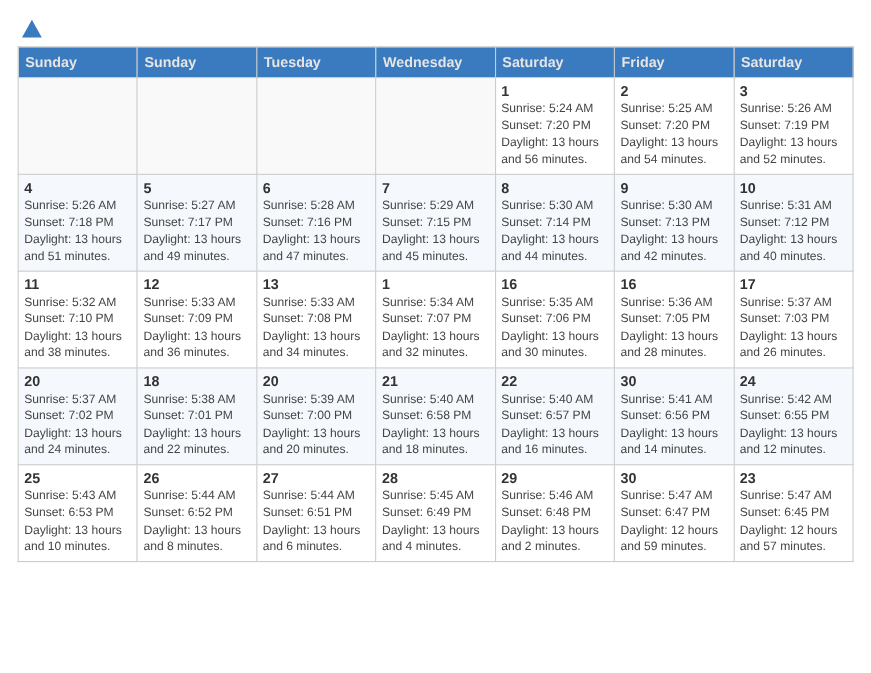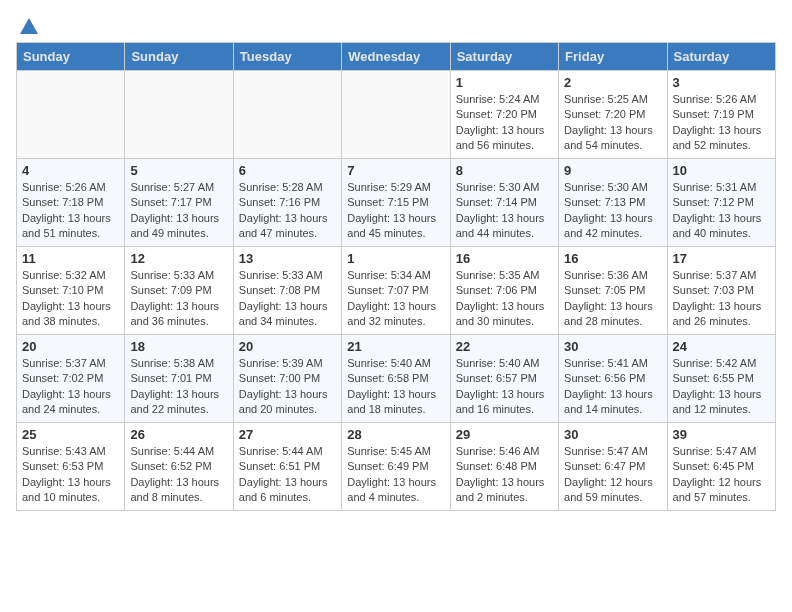--- a/index.html
+++ b/index.html
@@ -355,21 +355,21 @@
       </td>
         <td>
         <span class="day-num">30</span>
         <span class="day-info">
           Sunrise: 5:47 AM<br>
           Sunset: 6:47 PM<br>
           Daylight: 12 hours and 59 minutes.
         </span>
       </td>
         <td>
-        <span class="day-num">39</span>
+        <span class="day-num">23</span>
         <span class="day-info">
           Sunrise: 5:47 AM<br>
           Sunset: 6:45 PM<br>
           Daylight: 12 hours and 57 minutes.
         </span>
       </td>
       </tr>
     </tbody>
 </table>
 

